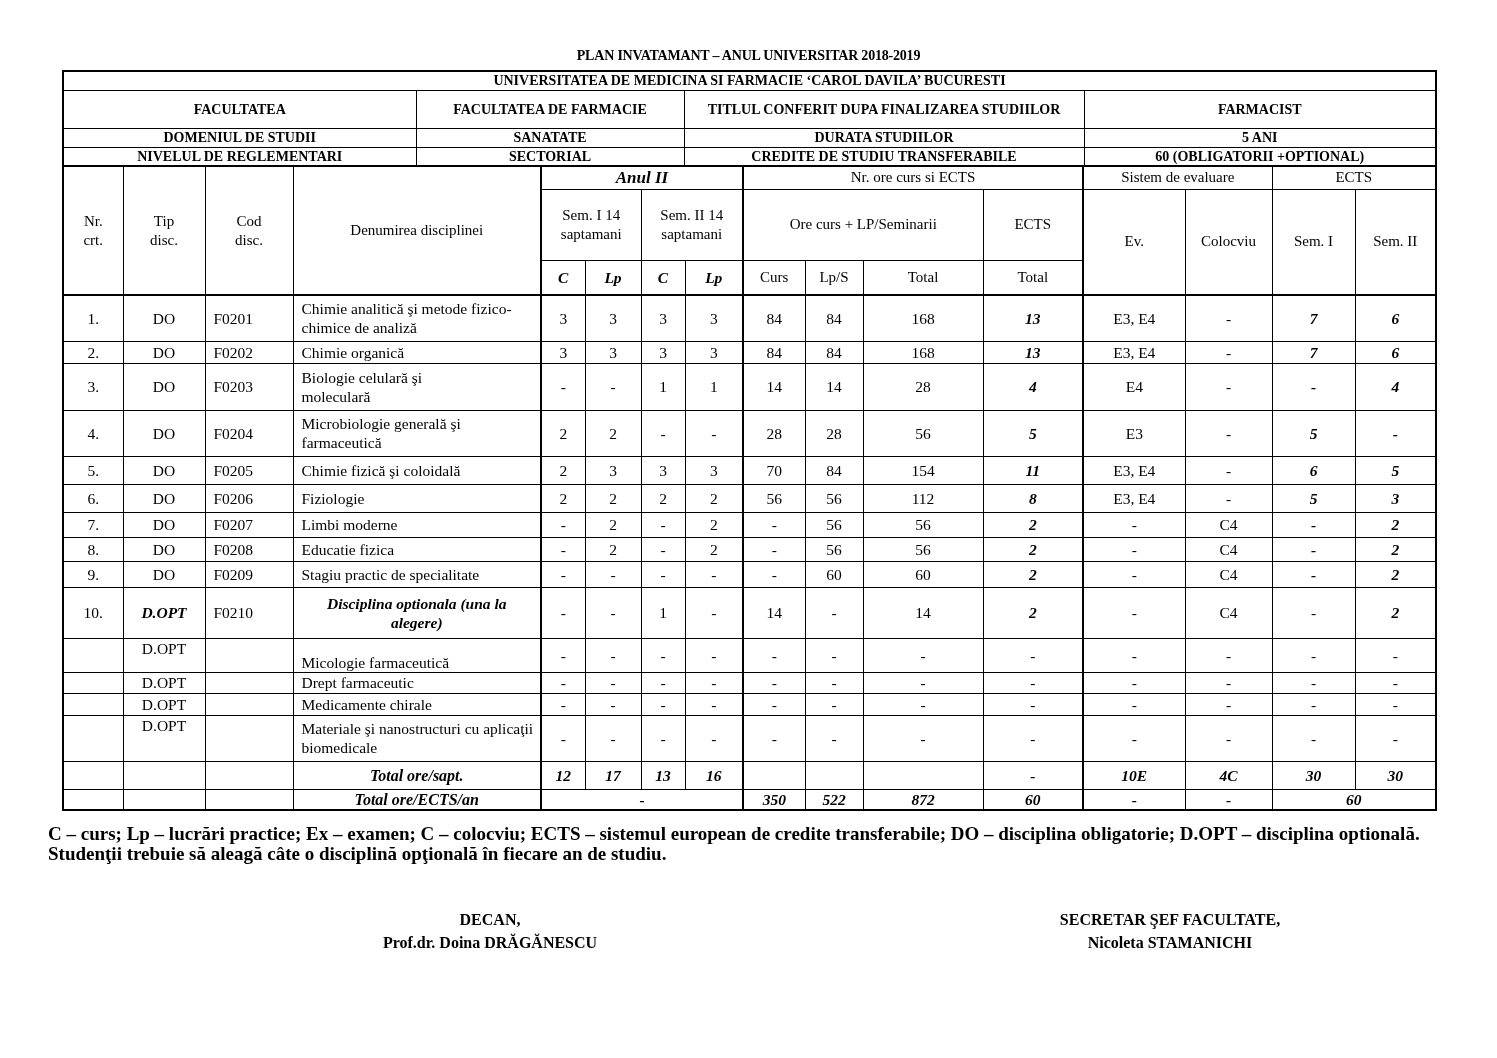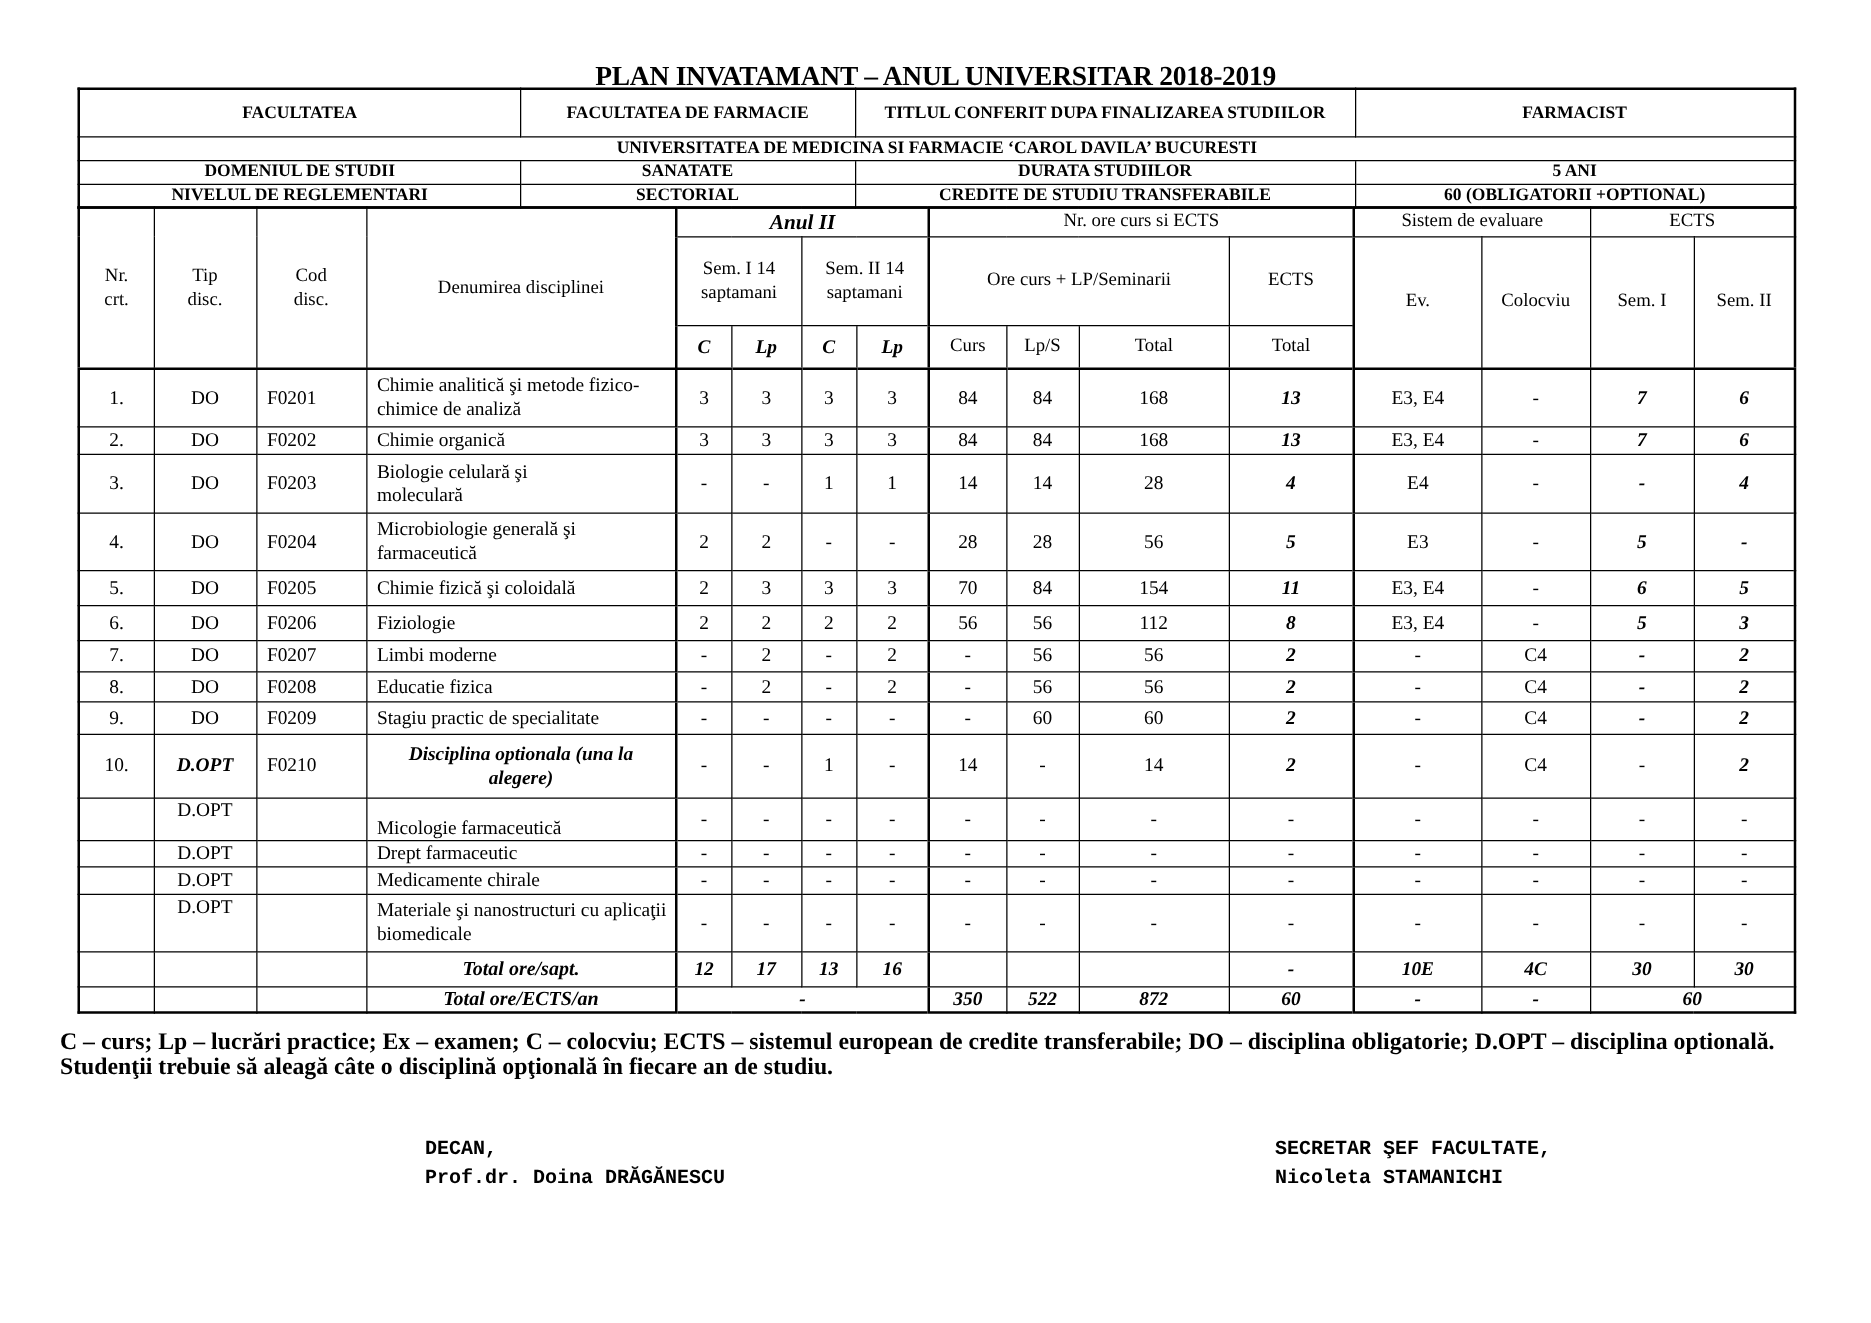--- a/index.html
+++ b/index.html
@@ -1,55 +1,55 @@
 <!DOCTYPE html>
 <html><head>
 <meta charset="utf-8">
 <style>
   html, body { margin:0; padding:0; background:#ffffff; }
   body { width:1497px; height:1058px; position:relative; font-family:"Liberation Serif", serif; color:#000; overflow:hidden; }
-  .title { position:absolute; top:48px; left:0; width:1497px; text-align:center; font-weight:bold; font-size:22px; letter-spacing:-0.2px; }
+  .title { position:absolute; top:48px; left:0; width:1497px; text-align:center; font-weight:bold; font-size:14px; letter-spacing:-0.2px; }
   table { border-collapse:collapse; position:absolute; left:62px; table-layout:fixed; }
   td { border:1px solid #000; text-align:center; vertical-align:middle; padding:0 2px; font-size:15.5px; line-height:19px; overflow:hidden; }
   .info td { font-size:14px; line-height:15px; }
   .info { top:70px; width:1373px; border:2px solid #000; }
   .info td.b { font-weight:bold; }
   .main { top:165px; width:1373px; border:2px solid #000; }
   .main td { border:1px solid #000; }
   .thick-l { border-left:2px solid #000 !important; }
   .thick-b { border-bottom:2px solid #000 !important; }
   .bold { font-weight:bold;font-style:italic; }
   .left { text-align:left; padding-left:8px; }
   .leftcode { text-align:left; padding-left:8px; }
   .top { vertical-align:top; }
   .hdr { font-size:15px; }
   .note { position:absolute; left:48px; font-size:19px; line-height:19px;font-weight:bold; }
-  .sig { position:absolute; font-weight:bold; font-size:16px; text-align:left; line-height:23px;font-family:Liberation Mono, monospace; }
+  .sig { position:absolute; font-weight:bold; font-size:16px; text-align:center; line-height:23px; }
 </style>
 </head>
 <body>
 
 <div class="title">PLAN INVATAMANT – ANUL UNIVERSITAR 2018-2019</div>
 
 <table class="info">
   <colgroup>
     <col style="width:353px">
       <col style="width:268px">
       <col style="width:400px">
       <col style="width:352px">
   </colgroup>
   <tbody>
-      <tr style="height:38px">
+      <tr style="height:19px">
+    <td colspan="4" class="b">UNIVERSITATEA DE MEDICINA SI FARMACIE ‘CAROL DAVILA’ BUCURESTI</td>
+  </tr>
+  <tr style="height:38px">
     <td class="b">FACULTATEA</td>
     <td class="b">FACULTATEA DE FARMACIE</td>
     <td class="b">TITLUL CONFERIT DUPA FINALIZAREA STUDIILOR</td>
     <td class="b">FARMACIST</td>
-  </tr>
-  <tr style="height:19px">
-    <td colspan="4" class="b">UNIVERSITATEA DE MEDICINA SI FARMACIE ‘CAROL DAVILA’ BUCURESTI</td>
   </tr>
   <tr style="height:19px">
     <td class="b">DOMENIUL DE STUDII</td>
     <td class="b">SANATATE</td>
     <td class="b">DURATA STUDIILOR</td>
     <td class="b">5 ANI</td>
   </tr>
   <tr style="height:19px">
     <td class="b">NIVELUL DE REGLEMENTARI</td>
     <td class="b">SECTORIAL</td>

